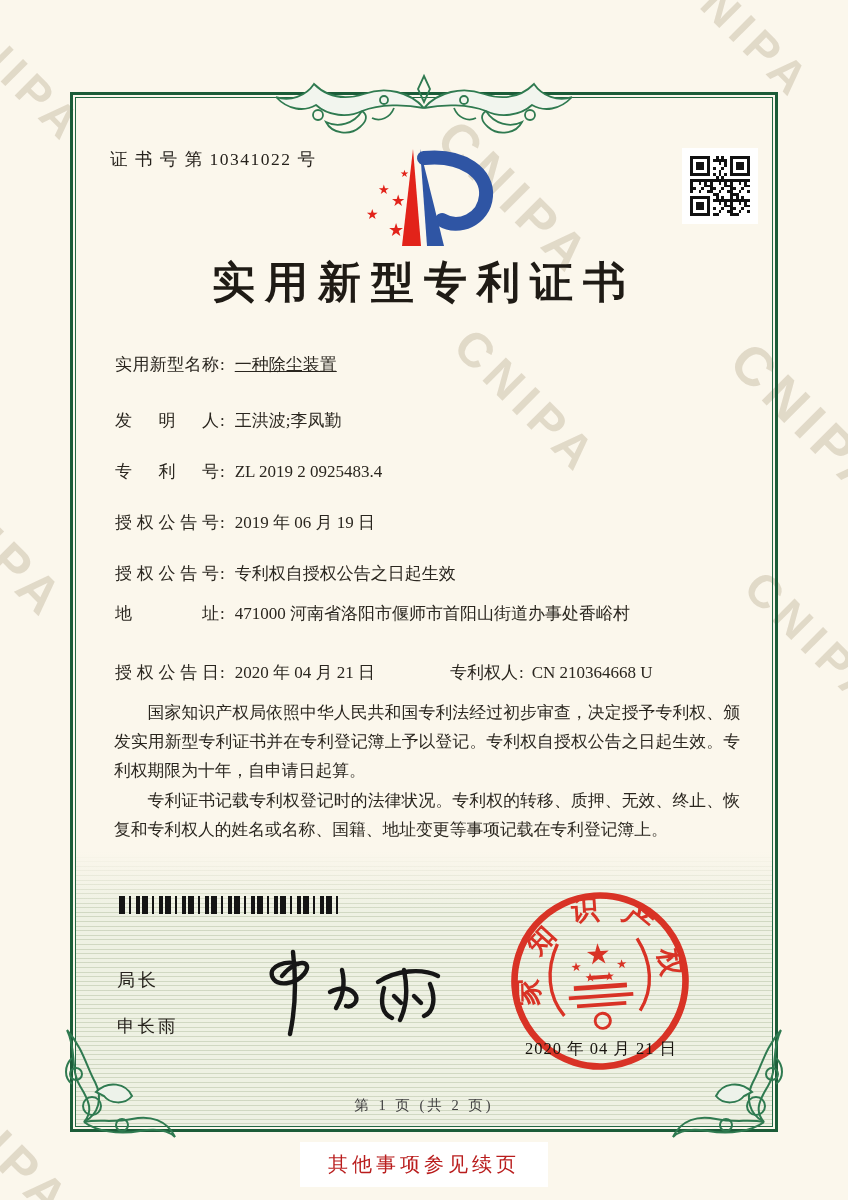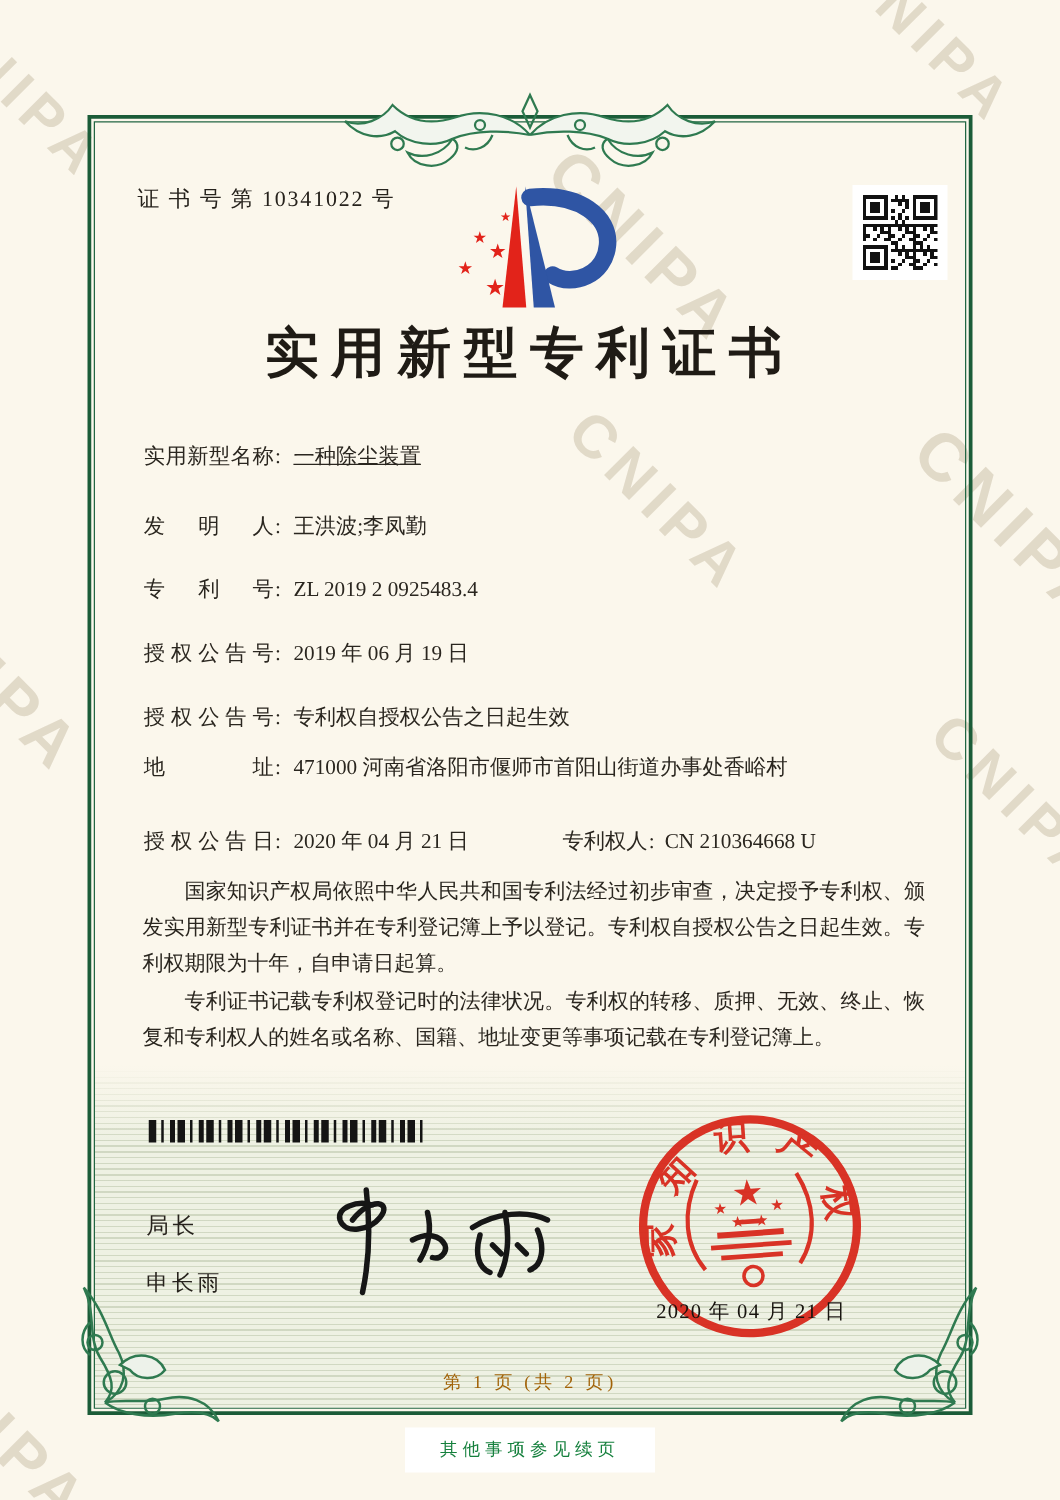--- a/index.html
+++ b/index.html
@@ -33,23 +33,23 @@
   .barcode div{height:100%;}
   .qr{position:absolute;left:682px;top:148px;width:76px;height:76px;background:#fff;}
   .qr svg{position:absolute;left:8px;top:8px;width:60px;height:60px;shape-rendering:crispEdges;}
   .dir-title{position:absolute;left:117px;top:968px;font-size:18px;letter-spacing:3px;}
   .dir-name{position:absolute;left:117px;top:996px;font-size:17.5px;letter-spacing:3px;margin-top:18px;}
   .sig{position:absolute;left:246px;top:946px;width:204px;height:96px;}
   .seal{position:absolute;left:505px;top:886px;width:190px;height:190px;transform:rotate(-4deg);opacity:.95;}
   .seal-date{position:absolute;left:506px;top:1038px;width:190px;text-align:center;
              font-size:16.5px;letter-spacing:1px;color:#17130e;z-index:5;}
   .pageinfo{position:absolute;left:0;top:1096px;width:100%;text-align:center;
-            font-size:14.5px;letter-spacing:3px;color:#a16207;}
+            font-size:14.5px;letter-spacing:3px;color:#404040;}
   .note{position:absolute;left:50%;transform:translateX(-50%);top:1142px;background:#ffffff;
-        padding:9px 28px;font-size:14px;letter-spacing:4px;color:#15803d;}
+        padding:9px 28px;font-size:20px;letter-spacing:4px;color:#b91c1c;}
   .orn{position:absolute;inset:0;width:848px;height:1200px;pointer-events:none;}
   .logo{position:absolute;left:350px;top:146px;width:158px;height:104px;}
 </style>
 </head>
 <body>
 
 <div class="page">
 
   <div class="wm" style="left:-28px;top:-8px;font-size:46px;">CNIPA</div>
   <div class="wm" style="left:700px;top:-52px;font-size:46px;">CNIPA</div>

